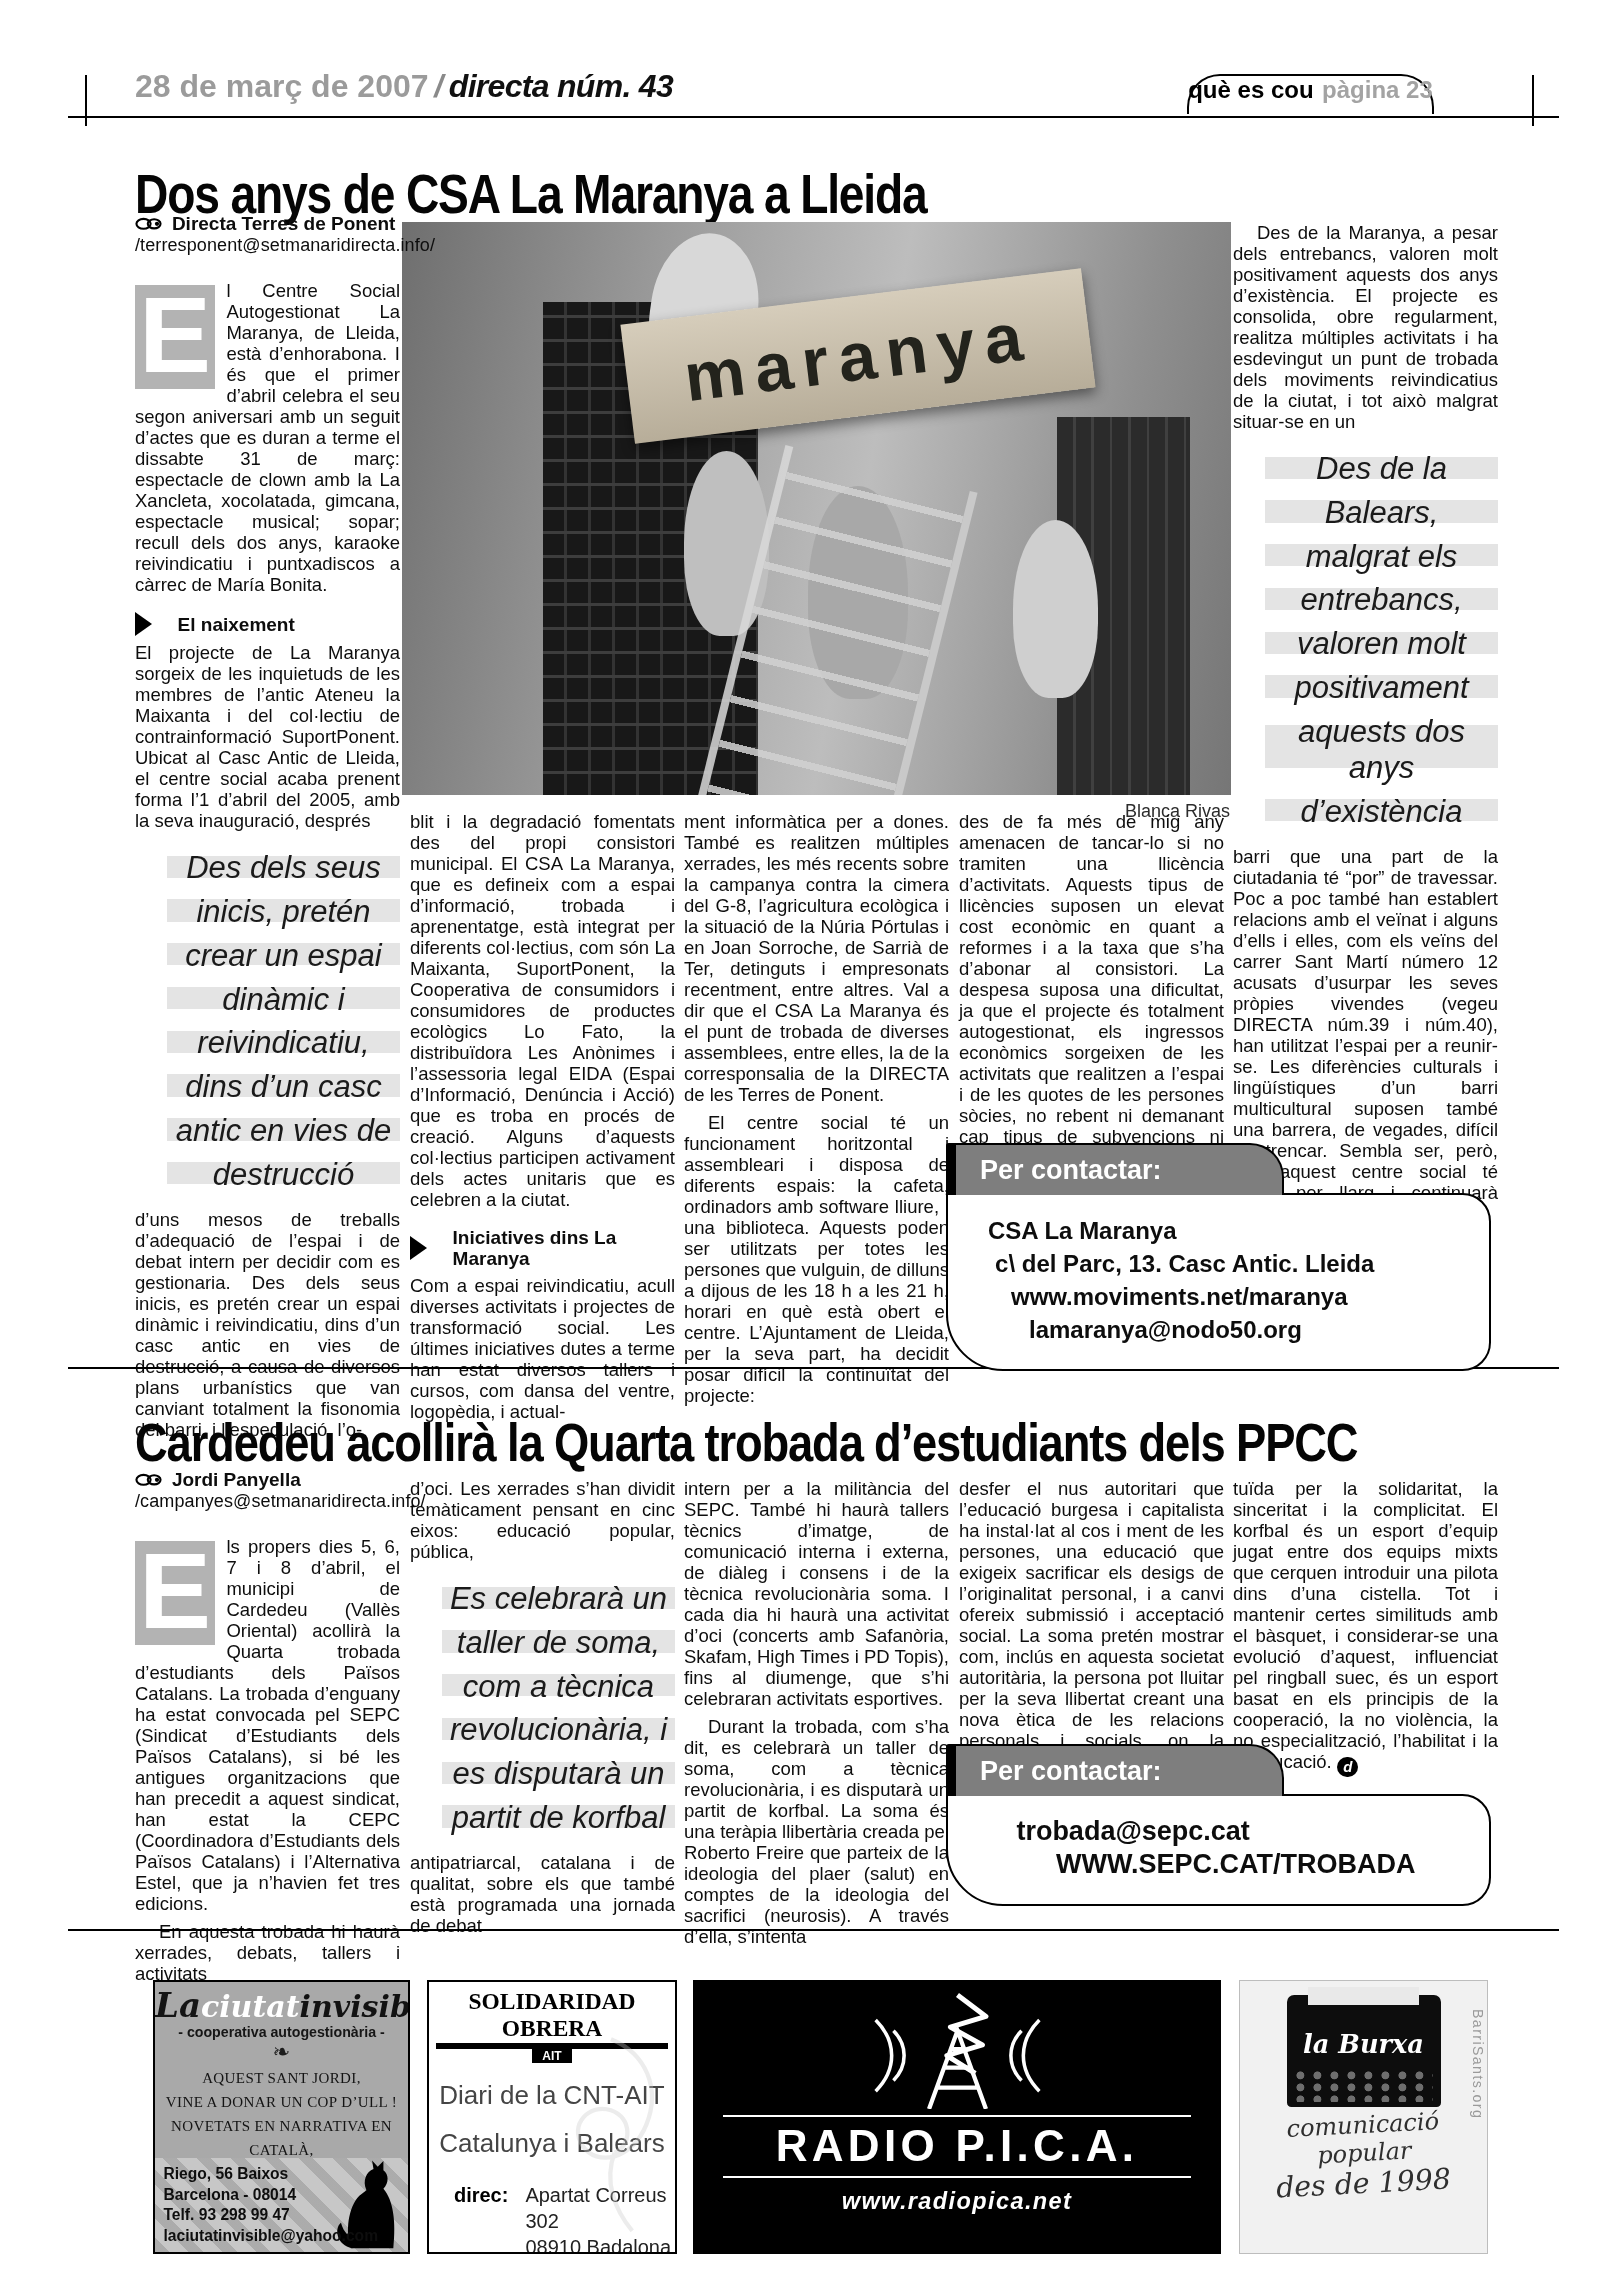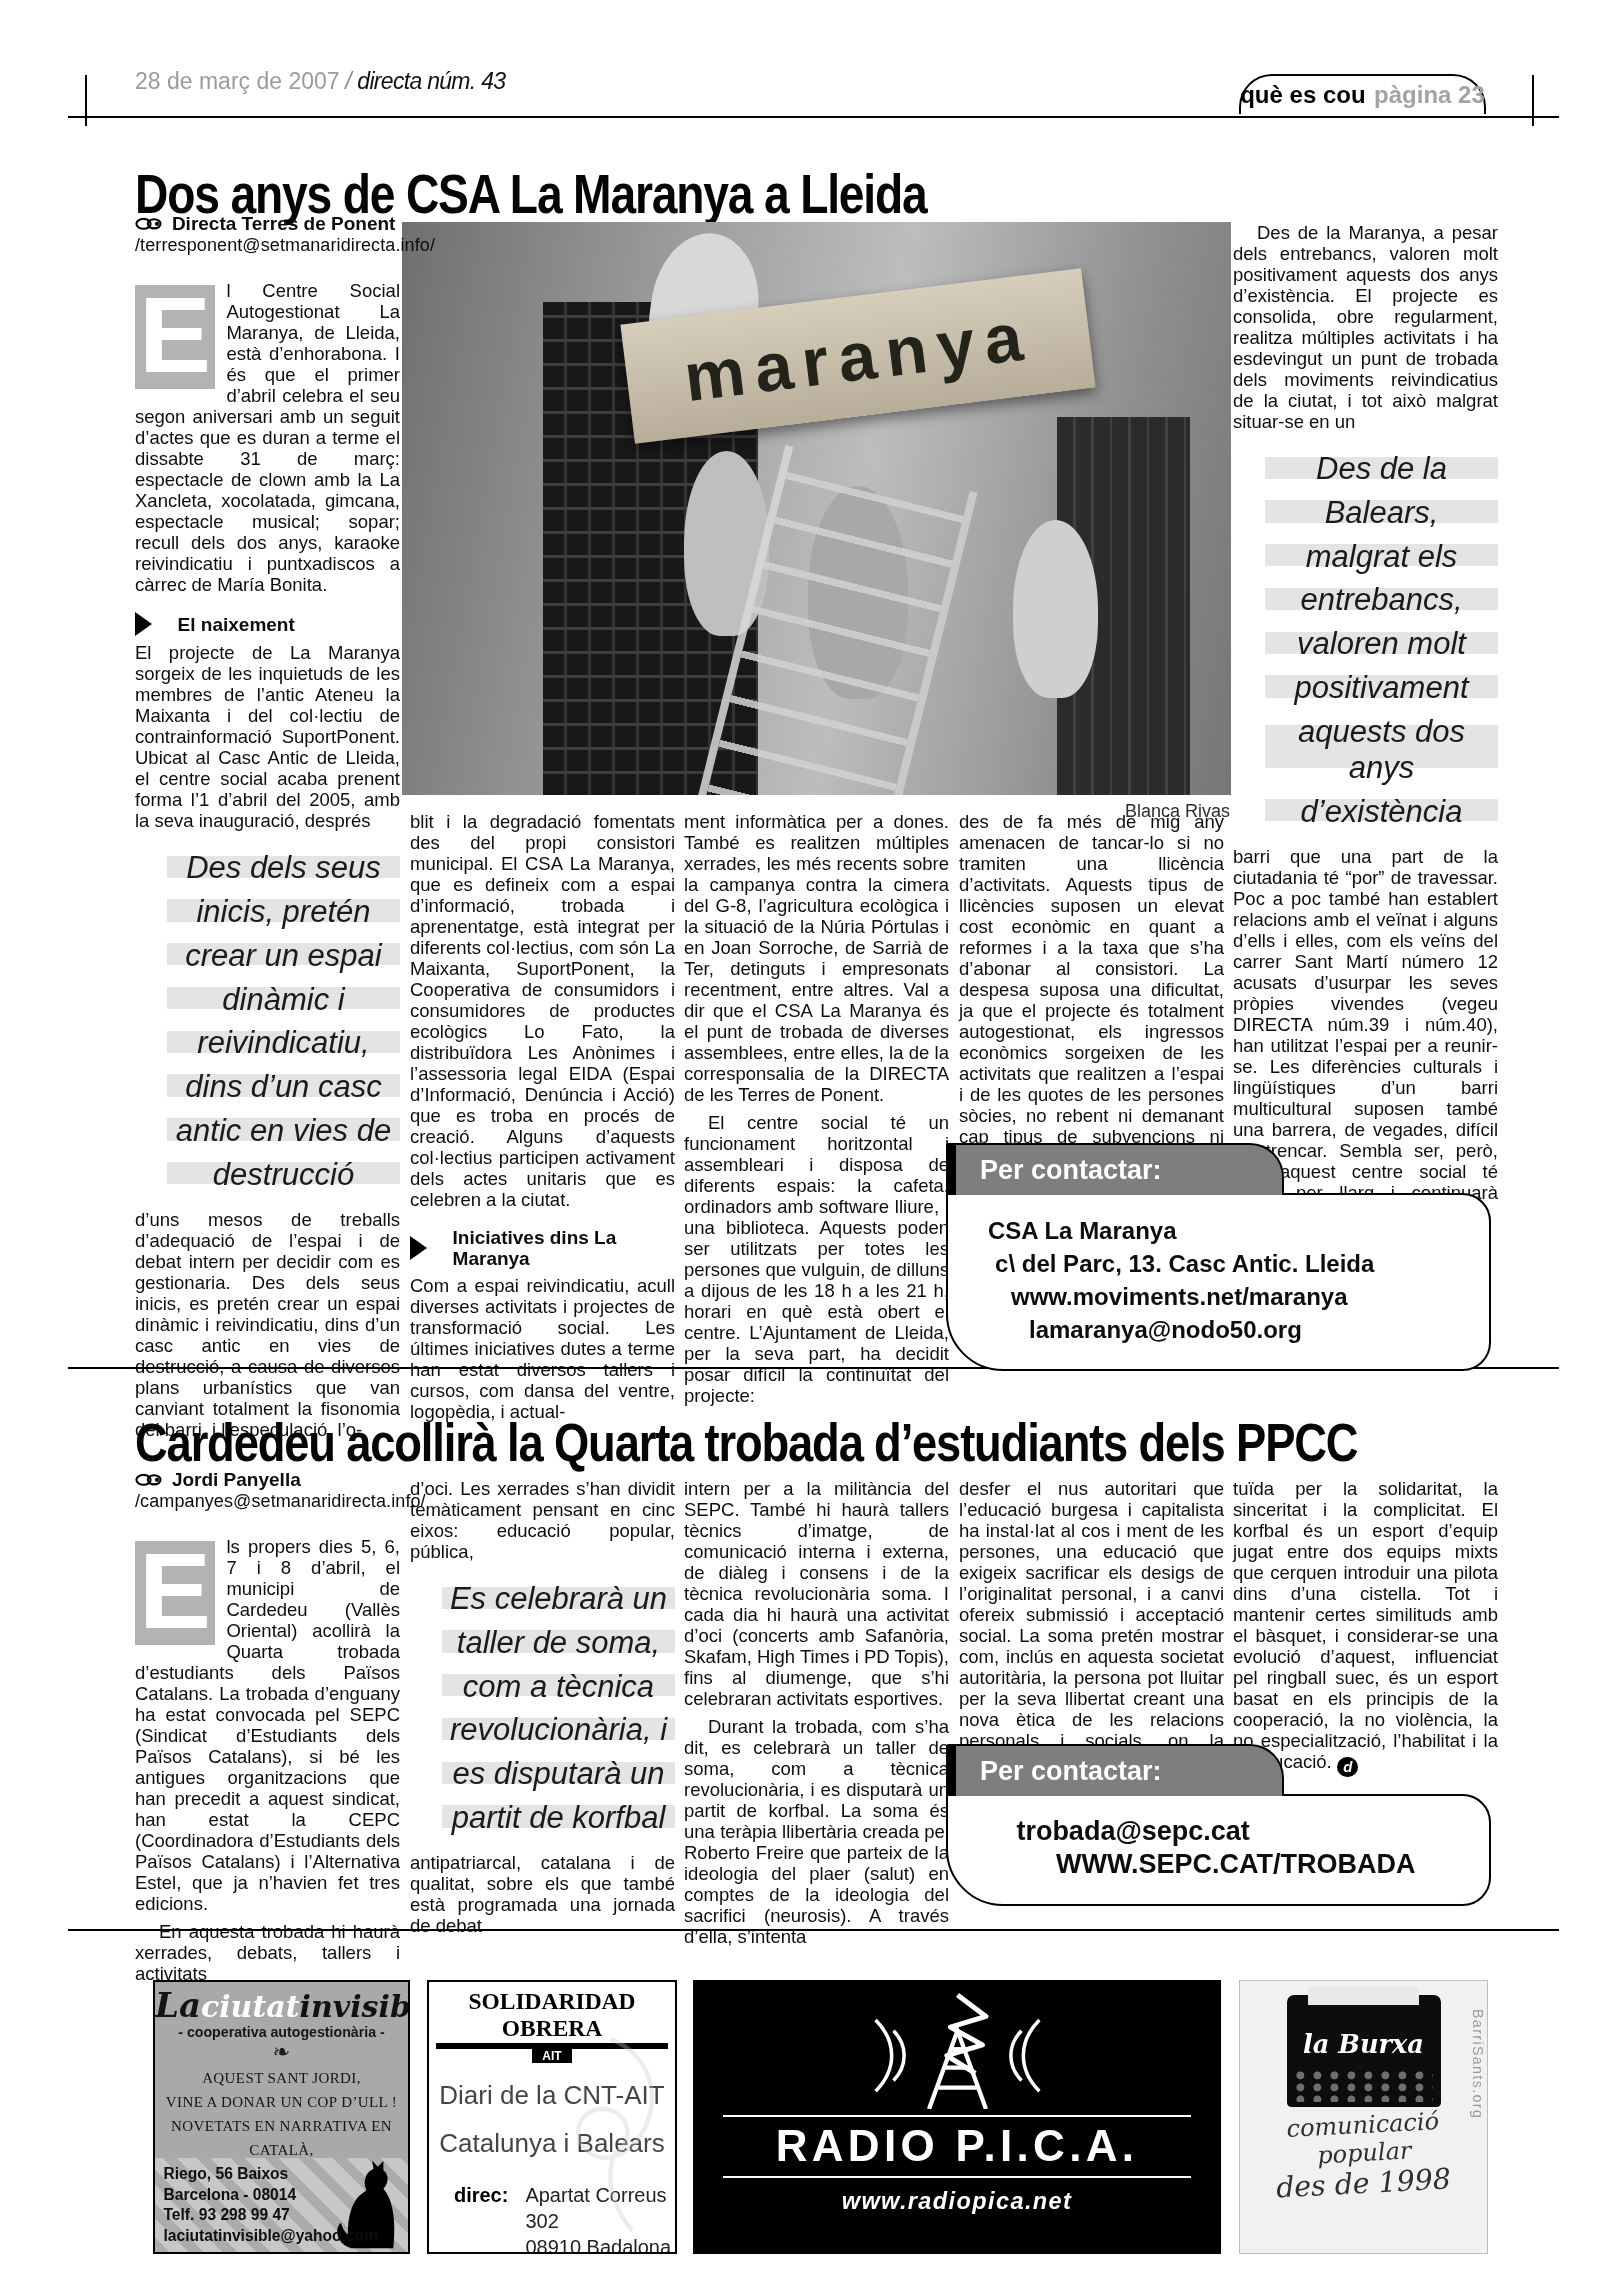--- a/index.html
+++ b/index.html
@@ -1,26 +1,26 @@
 <!DOCTYPE html>
 <html style="font-size:11.4px"><head>
 <meta charset="utf-8">
 <style>
   html,body{margin:0;padding:0;background:#e8e8e8;}
   .page{position:relative;width:1623px;height:2295px;background:#ffffff;overflow:hidden;
         font-family:"Liberation Sans",sans-serif;color:#0d0d0d;}
   
-  .masthead{position:absolute;left:135px;top:68px;font-size:23px;font-weight:normal;white-space:nowrap;}
+  .masthead{position:absolute;left:135px;top:68px;font-size:32px;font-weight:bold;white-space:nowrap;}
   .masthead .date{color:#9b9b9b;}
   .masthead .slash{color:#8a8a8a;font-style:italic;padding:0 5.7px;}
   .masthead .brand{color:#111;font-style:italic;letter-spacing:-0.7px;}
   .rule{position:absolute;left:68px;width:1491px;height:2.1px;background:#000;}
   .tick{position:absolute;width:2.1px;height:51px;background:#000;}
-  .section-tab{position:absolute;left:1239px;top:74px;width:247px;height:40px;border:2.8px solid #000;border-bottom:none;
-        border-radius:33px 33px 0 0;background:#fff;display:flex;align-items:center;justify-content:center;
+  .section-tab{position:absolute;left:1187px;top:74px;width:247px;height:40px;border:2.8px solid #000;border-bottom:none;
+        border-radius:33px 33px 0 0;background:#fff;display:flex;align-items:flex-start;justify-content:center;
         font-size:24px;font-weight:bold;white-space:nowrap;box-sizing:border-box;}
   .section-tab .sec{color:#000;margin-right:8.5px;}
   .section-tab .pg{color:#a3a3a3;}
   
   .headline{position:absolute;left:135px;font-weight:800;font-size:55px;letter-spacing:-1.4px;
         transform:scaleX(.84);transform-origin:left top;white-space:nowrap;color:#050505;}
   .col{position:absolute;width:265px;font-size:18.5px;line-height:21px;text-align:justify;}
   .p{margin:0 0 7.1px 0;}
   .p.indent{text-indent:24px;}
   .byline{display:flex;align-items:center;gap:8.5px;font-weight:bold;font-size:19px;margin-bottom:1.4px;}

